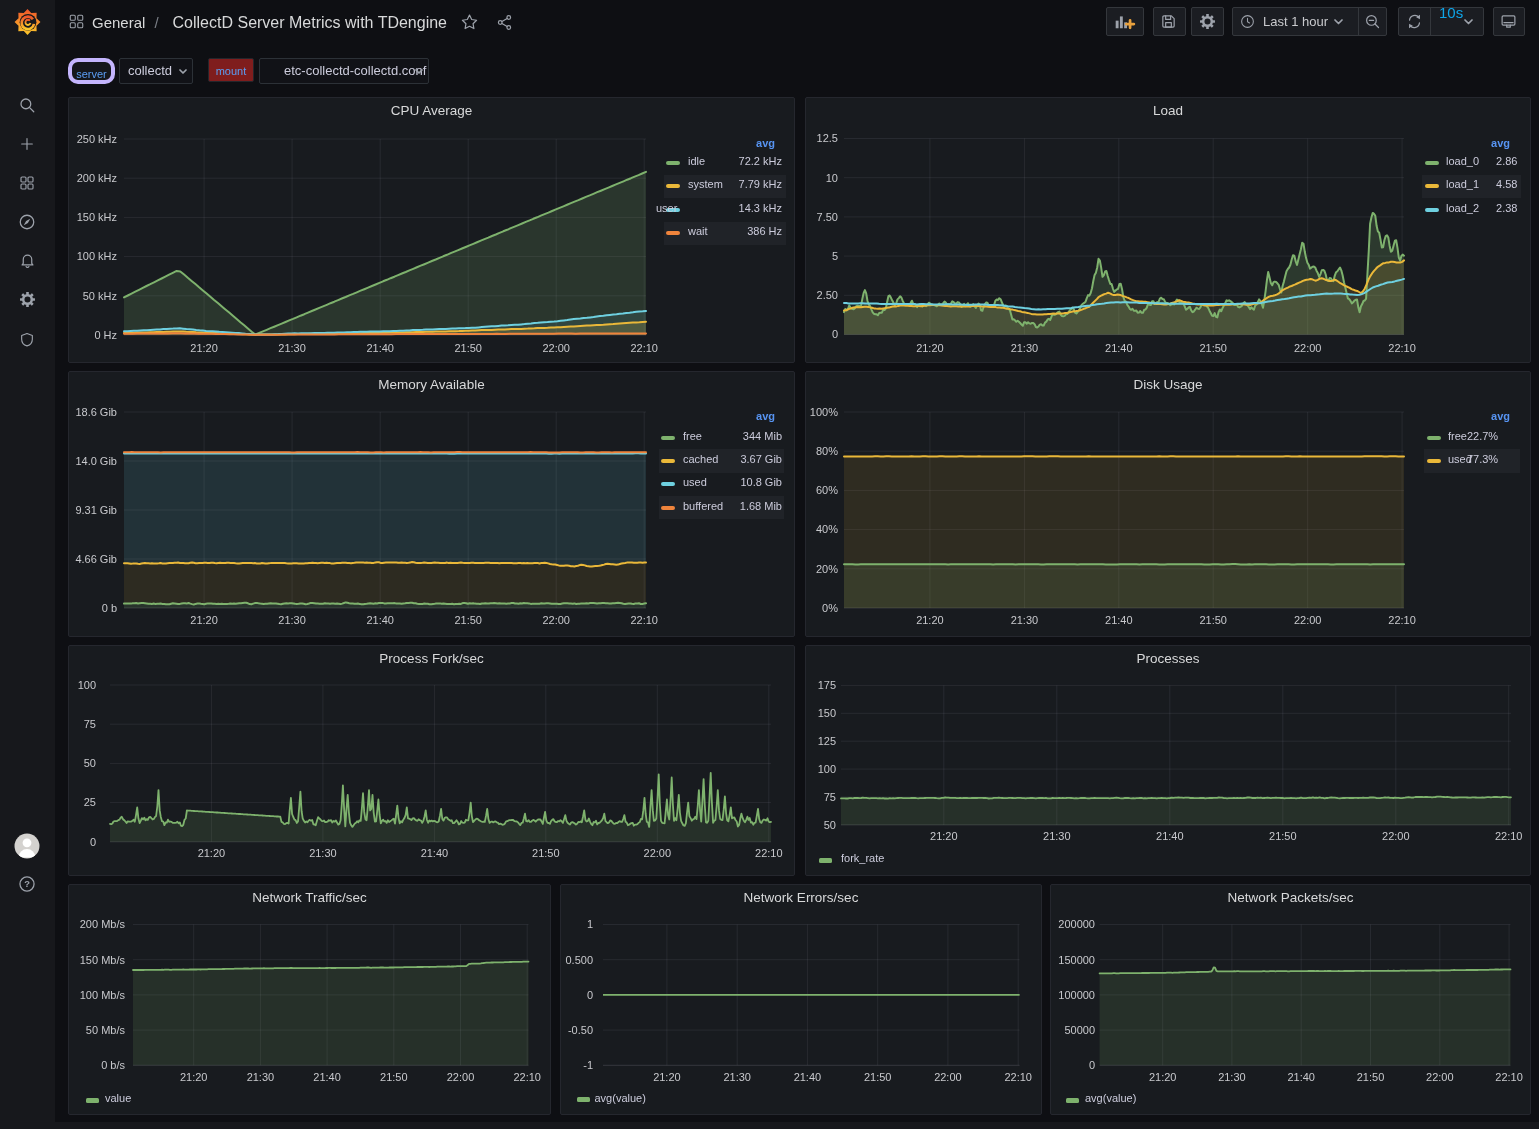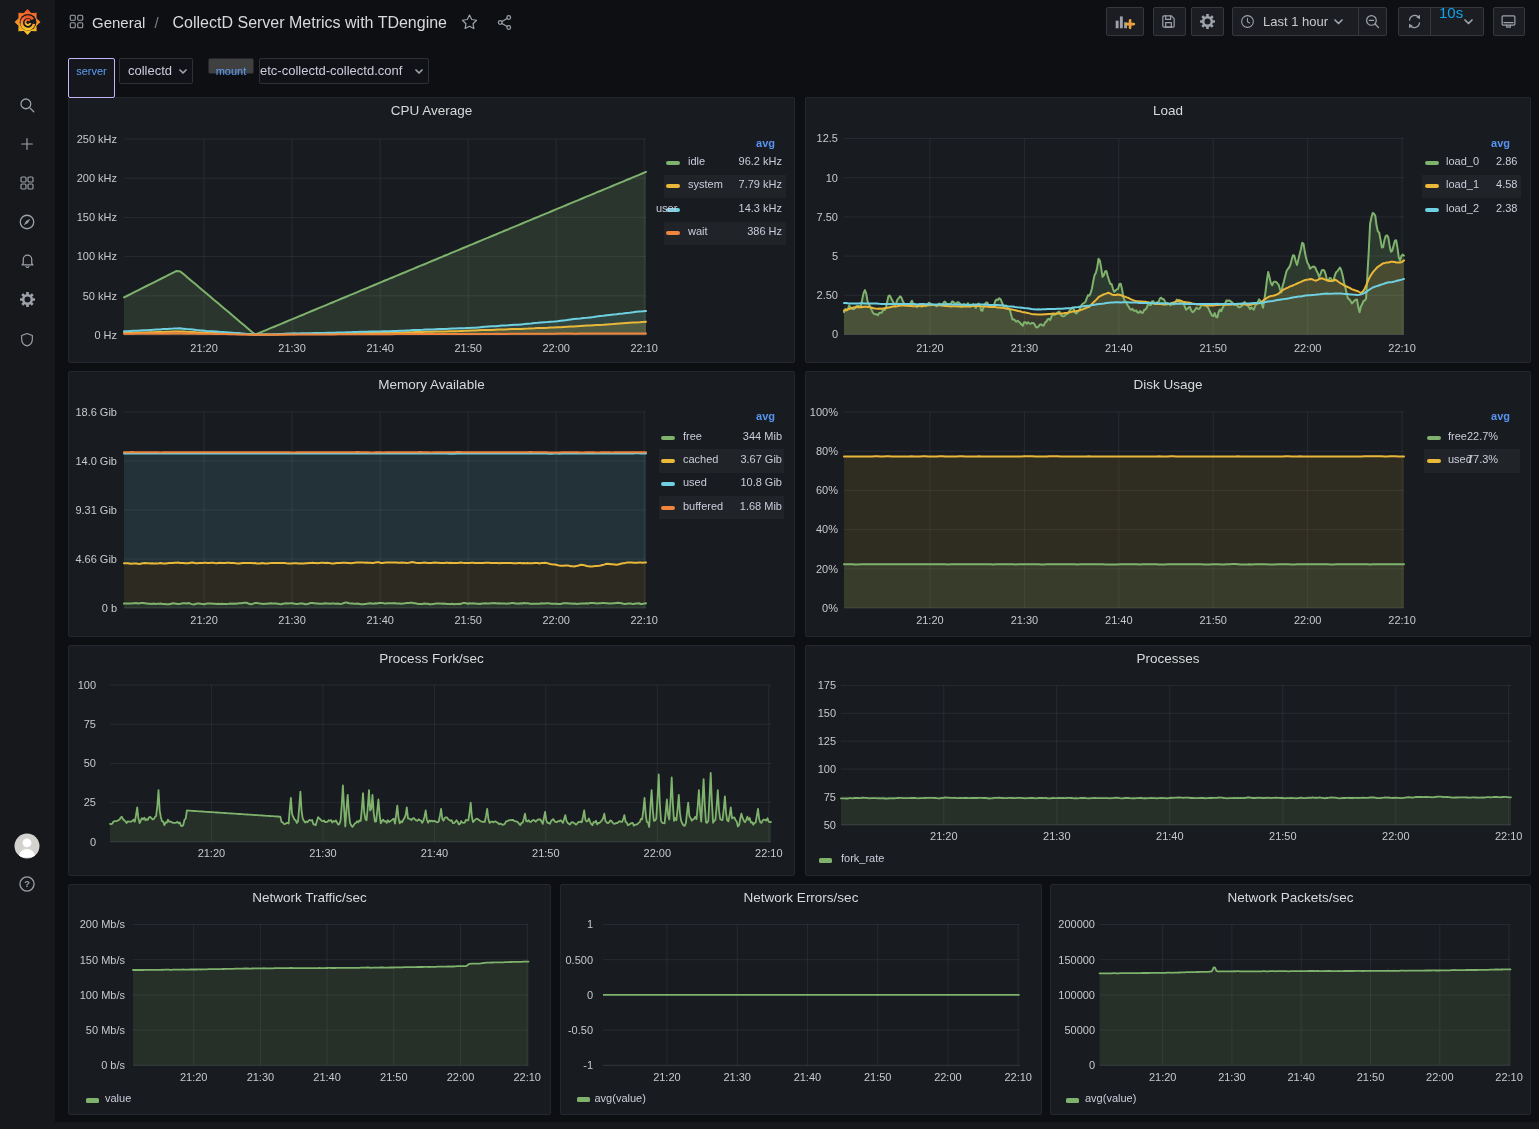--- a/index.html
+++ b/index.html
@@ -264,21 +264,21 @@
     <text x="1301.2" y="1080.5" text-anchor="middle" font-size="11" fill="#c8c9cd">21:40</text>
     <text x="1370.5" y="1080.5" text-anchor="middle" font-size="11" fill="#c8c9cd">21:50</text>
     <text x="1439.8" y="1080.5" text-anchor="middle" font-size="11" fill="#c8c9cd">22:00</text>
     <text x="1509.1" y="1080.5" text-anchor="middle" font-size="11" fill="#c8c9cd">22:10</text>
   </svg>
 <div style="position:absolute;left:735px;top:136.5px;width:40px;text-align:right;font-size:11px;font-weight:700;color:#5794F2">avg</div>
 <div style="position:absolute;left:664px;top:174.7px;width:121.5px;height:23.4px;background:rgba(204,204,220,0.05)"></div>
 <div style="position:absolute;left:664px;top:221.5px;width:121.5px;height:23.4px;background:rgba(204,204,220,0.05)"></div>
 <div style="position:absolute;left:666px;top:161.0px;width:14px;height:4px;border-radius:2px;background:#7EB26D"></div>
 <div style="position:absolute;left:688px;top:155.0px;font-size:11px;color:#ccccdc">idle</div>
-<div style="position:absolute;left:712px;top:155.0px;width:70px;text-align:right;font-size:11px;color:#ccccdc">96.2 kHz</div>
+<div style="position:absolute;left:712px;top:155.0px;width:70px;text-align:right;font-size:11px;color:#ccccdc">72.2 kHz</div>
 <div style="position:absolute;left:666px;top:184.4px;width:14px;height:4px;border-radius:2px;background:#EAB839"></div>
 <div style="position:absolute;left:688px;top:178.4px;font-size:11px;color:#ccccdc">system</div>
 <div style="position:absolute;left:712px;top:178.4px;width:70px;text-align:right;font-size:11px;color:#ccccdc">7.79 kHz</div>
 <div style="position:absolute;left:666px;top:207.8px;width:14px;height:4px;border-radius:2px;background:#6ED0E0"></div>
 <div style="position:absolute;left:656px;top:201.8px;font-size:11px;color:#ccccdc">user</div>
 <div style="position:absolute;left:712px;top:201.8px;width:70px;text-align:right;font-size:11px;color:#ccccdc">14.3 kHz</div>
 <div style="position:absolute;left:666px;top:231.2px;width:14px;height:4px;border-radius:2px;background:#EF843C"></div>
 <div style="position:absolute;left:688px;top:225.2px;font-size:11px;color:#ccccdc">wait</div>
 <div style="position:absolute;left:712px;top:225.2px;width:70px;text-align:right;font-size:11px;color:#ccccdc">386 Hz</div>
 <div style="position:absolute;left:1470px;top:136.5px;width:40px;text-align:right;font-size:11px;font-weight:700;color:#5794F2">avg</div>
@@ -441,21 +441,21 @@
 <div style="position:absolute;left:1439px;top:4px;font-size:15px;color:#0ea5e9">10s</div>
 <svg style="position:absolute;left:1464px;top:19px" width="9" height="6" viewBox="0 0 9 6" fill="none">
     <path d="M1 1 L4.5 4.5 L8 1" stroke="#9da2ab" stroke-width="1.7" stroke-linecap="round" stroke-linejoin="round"></path>
   </svg>
 <div style="background:#1b1d22;border:1px solid #34373c;border-radius:2px;position:absolute;box-sizing:border-box;left:1492.5px;top:7px;width:32.5px;height:29px"></div>
 <svg style="position:absolute;left:1500px;top:13px" width="17" height="17" viewBox="0 0 24 24" fill="none">
     <rect x="3" y="4" width="18" height="13" rx="1.5" stroke="#9da2ab" stroke-width="1.7" stroke-linecap="round" stroke-linejoin="round"></rect>
     <line x1="5.5" y1="13.5" x2="18.5" y2="13.5" stroke="#9da2ab" stroke-width="1.7" stroke-linecap="round" stroke-linejoin="round"></line>
     <path d="M9.5 17 v3 h5 v-3" stroke="#9da2ab" stroke-width="1.7" stroke-linecap="round" stroke-linejoin="round"></path>
   </svg>
-<div style="position:absolute;left:68px;top:58px;width:47px;height:40px;background:#15171c;border:1px solid #c4b5fd;border-radius:2px;box-sizing:border-box;text-align:center;font-size:11px;font-weight:500;color:#5b9ef5;line-height:24px">server</div>
+<div style="position:absolute;left:68px;top:58px;width:47px;height:26px;background:#15171c;border:4px solid #c4b5fd;border-radius:10px;box-sizing:border-box;text-align:center;font-size:11px;font-weight:500;color:#5b9ef5;line-height:24px">server</div>
 <div style="position:absolute;left:119px;top:58px;width:74px;height:26px;background:#111217;border:1px solid #2c3137;border-radius:2px;box-sizing:border-box;font-size:13px;color:#ccccdc;line-height:24px;padding-left:8px">collectd</div>
 <svg style="position:absolute;left:179px;top:69px" width="8" height="5" viewBox="0 0 8 5" fill="none">
     <path d="M1 1 L4 4 L7 1" stroke="#9da2ab" stroke-width="1.7" stroke-linecap="round" stroke-linejoin="round"></path>
   </svg>
-<div style="position:absolute;left:208px;top:58px;width:46px;height:16px;background:#404040;border:1px solid #24262c;border-radius:2px;box-sizing:border-box;text-align:center;font-size:11px;font-weight:500;color:#5b9ef5;line-height:24px">mount</div>
-<div style="position:absolute;left:259px;top:58px;width:170px;height:26px;background:#111217;border:1px solid #2c3137;border-radius:2px;box-sizing:border-box;font-size:13px;color:#ccccdc;line-height:24px;padding-left:0">etc-collectd-collectd.conf</div>
+<div style="position:absolute;left:208px;top:58px;width:46px;height:24px;background:#7f1d1d;border:1px solid #24262c;border-radius:2px;box-sizing:border-box;text-align:center;font-size:11px;font-weight:500;color:#5b9ef5;line-height:24px">mount</div>
+<div style="position:absolute;left:259px;top:58px;width:170px;height:26px;background:#111217;border:1px solid #2c3137;border-radius:2px;box-sizing:border-box;font-size:13px;color:#ccccdc;line-height:24px;padding-left:24px">etc-collectd-collectd.conf</div>
 <svg style="position:absolute;left:415px;top:69px" width="8" height="5" viewBox="0 0 8 5" fill="none">
     <path d="M1 1 L4 4 L7 1" stroke="#9da2ab" stroke-width="1.7" stroke-linecap="round" stroke-linejoin="round"></path>
   </svg>
 </body></html>

